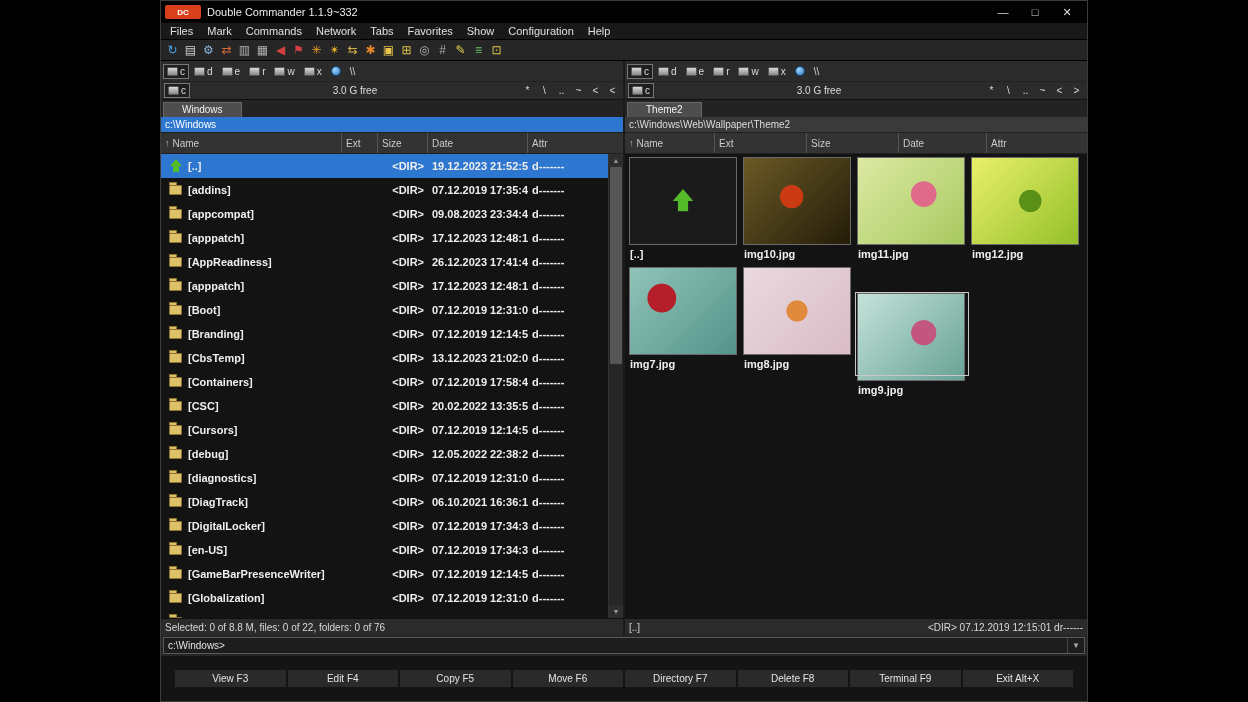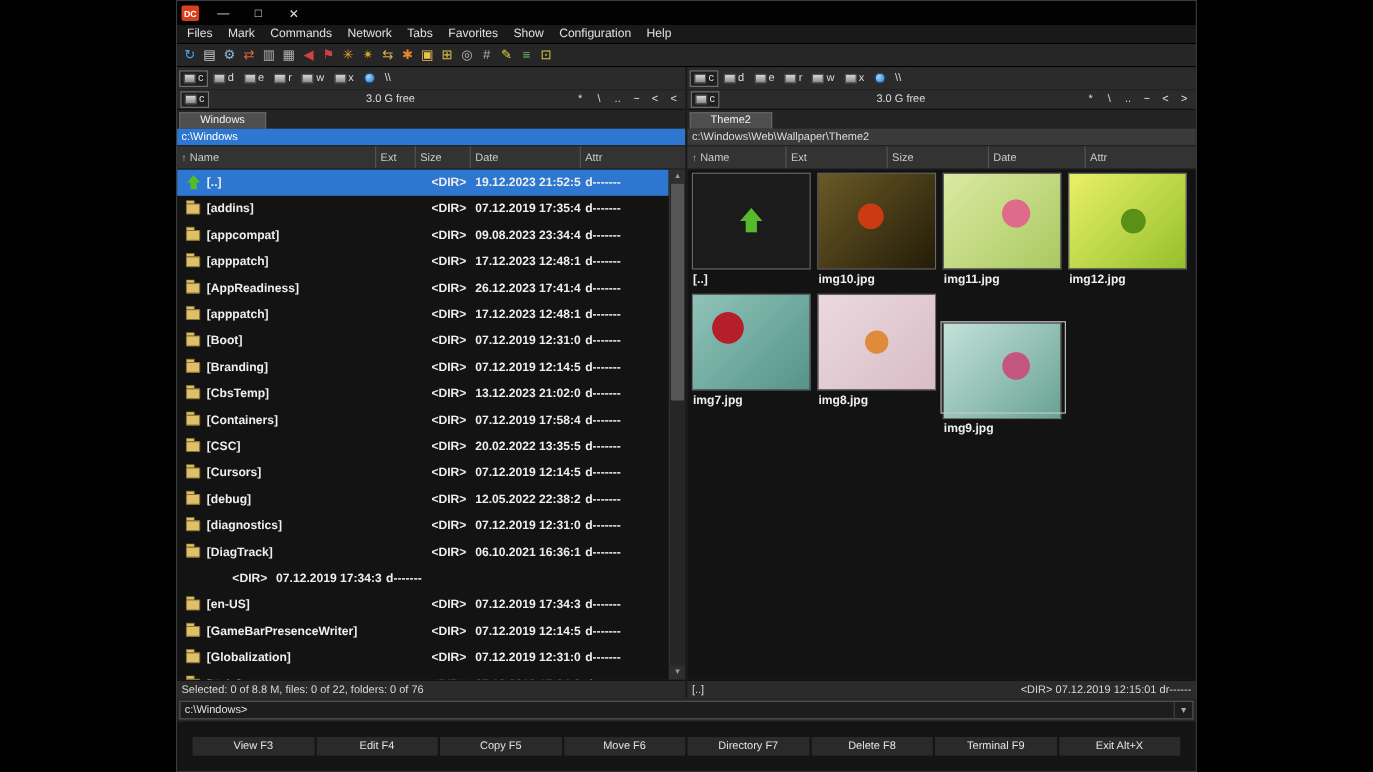--- a/index.html
+++ b/index.html
@@ -5,21 +5,21 @@
   :root{
     --sel:#2e77d0; --winbg:#2a2a2a; --listbg:#131313; --chrome:#2b2b2b;
   }
   html,body{margin:0;padding:0;background:#000;width:1248px;height:702px;overflow:hidden;
     font-family:"Liberation Sans",sans-serif;}
   .window{position:absolute;left:160px;top:0;width:928px;height:702px;background:var(--winbg);
     border:1px solid #3c3c3c;box-sizing:border-box;display:flex;flex-direction:column;
     color:#e6e6e6;font-size:11px;}
   
   .titlebar{height:22px;background:#020202;display:flex;align-items:center;padding:0 4px;gap:6px;flex:none;}
-  .app-icon{width:16px;height:14px;background:#d8401c;color:#fff;font-size:8px;font-weight:bold;
+  .app-icon{width:36px;height:14px;background:#d8401c;color:#fff;font-size:8px;font-weight:bold;
     display:flex;align-items:center;justify-content:center;border-radius:2px;flex:none;}
   .title{flex:1;font-size:11px;color:#ececec;white-space:nowrap;overflow:hidden;}
   .win-controls{display:flex;}
   .win-controls span{width:32px;height:20px;display:inline-flex;align-items:center;justify-content:center;
     color:#ddd;font-size:11px;}
   
   .menubar{height:16px;background:#191919;display:flex;align-items:center;padding-left:2px;flex:none;border-bottom:1px solid #000;}
   .menu-item{padding:0 7px;font-size:11px;color:#e0e0e0;}
   
   .toolbar{height:20px;background:#262626;display:flex;align-items:center;padding-left:3px;gap:1px;flex:none;border-bottom:1px solid #000;}
@@ -97,20 +97,21 @@
   .fkeys{height:17px;display:flex;gap:2px;background:#141414;flex:none;padding:14px;}
   .fkey{flex:1;background:#2a2a2a;border:none;color:#e4e4e4;font-size:10px;font-family:inherit;padding:0;}
 </style>
 </head>
 <body>
 
 <div class="window">
 
   <div class="titlebar">
     <span class="app-icon">DC</span>
+    <span class="title">Double Commander 1.1.9~332</span>
     <div class="win-controls">
       <span>—</span>
       <span>□</span>
       <span>✕</span>
     </div>
   </div>
 
   <div class="menubar">
       <span class="menu-item">Files</span>
       <span class="menu-item">Mark</span>
@@ -360,20 +361,24 @@
               <span class="cell name">
                 <span class="folder-icon"></span>
                 <span>[DiagTrack]</span>
               </span>
               <span class="cell ext"></span>
               <span class="cell size">&lt;DIR&gt;</span>
               <span class="cell date">06.10.2021 16:36:17</span>
               <span class="cell attr">d-------</span>
             </div>
             <div class="frow">
+              <span class="cell name">
+                <span class="folder-icon"></span>
+                <span>[DigitalLocker]</span>
+              </span>
               <span class="cell ext"></span>
               <span class="cell size">&lt;DIR&gt;</span>
               <span class="cell date">07.12.2019 17:34:32</span>
               <span class="cell attr">d-------</span>
             </div>
             <div class="frow">
               <span class="cell name">
                 <span class="folder-icon"></span>
                 <span>[en-US]</span>
               </span>

